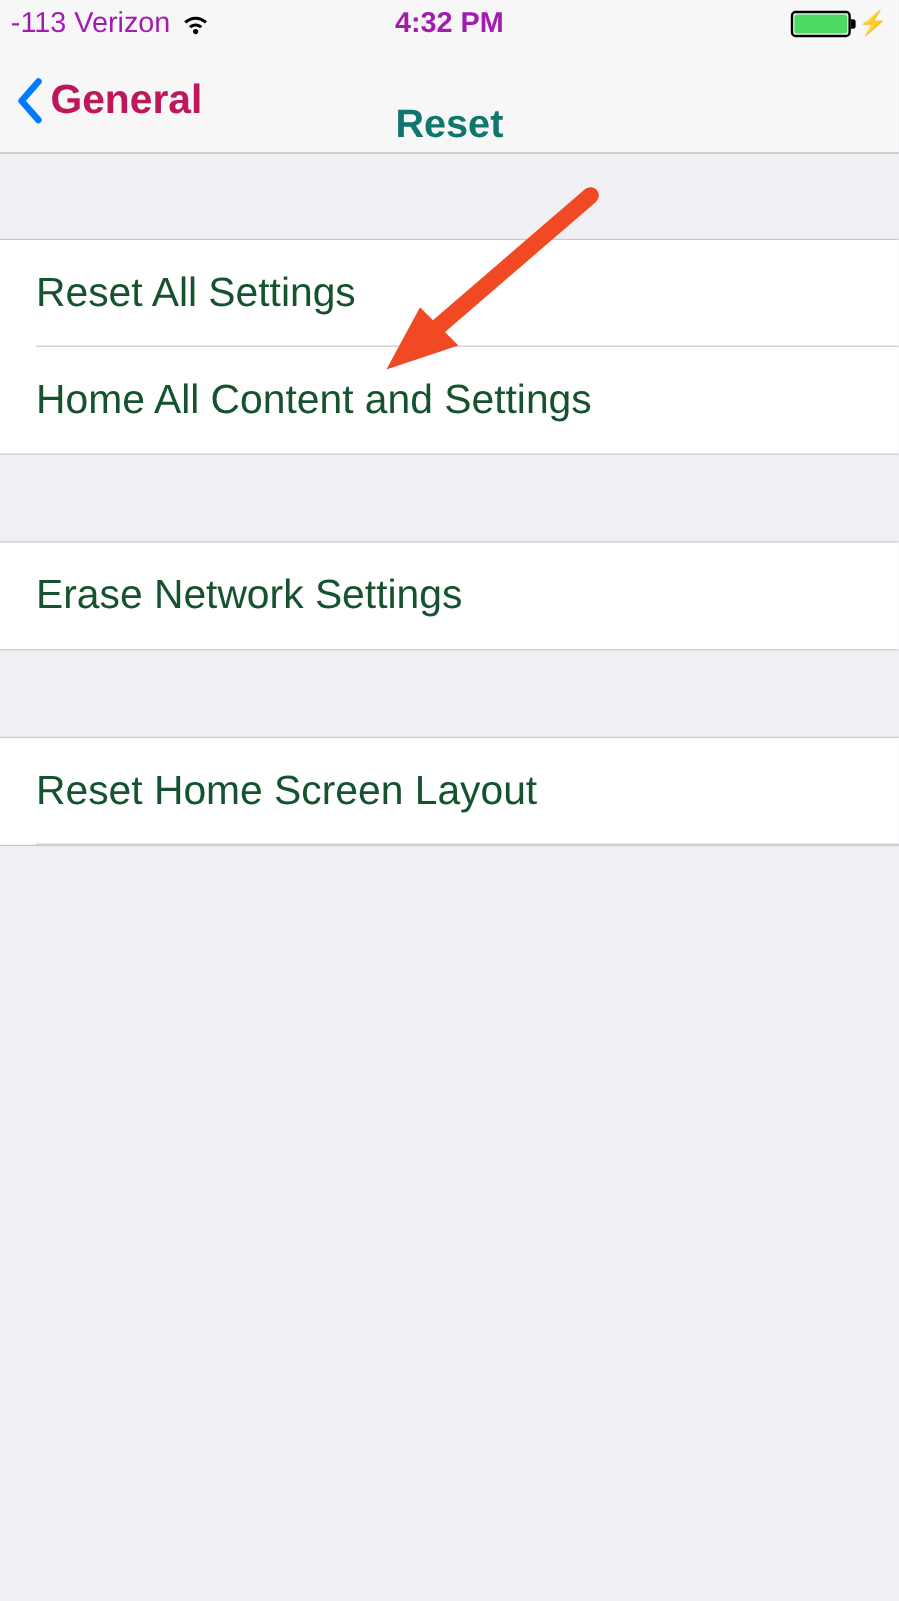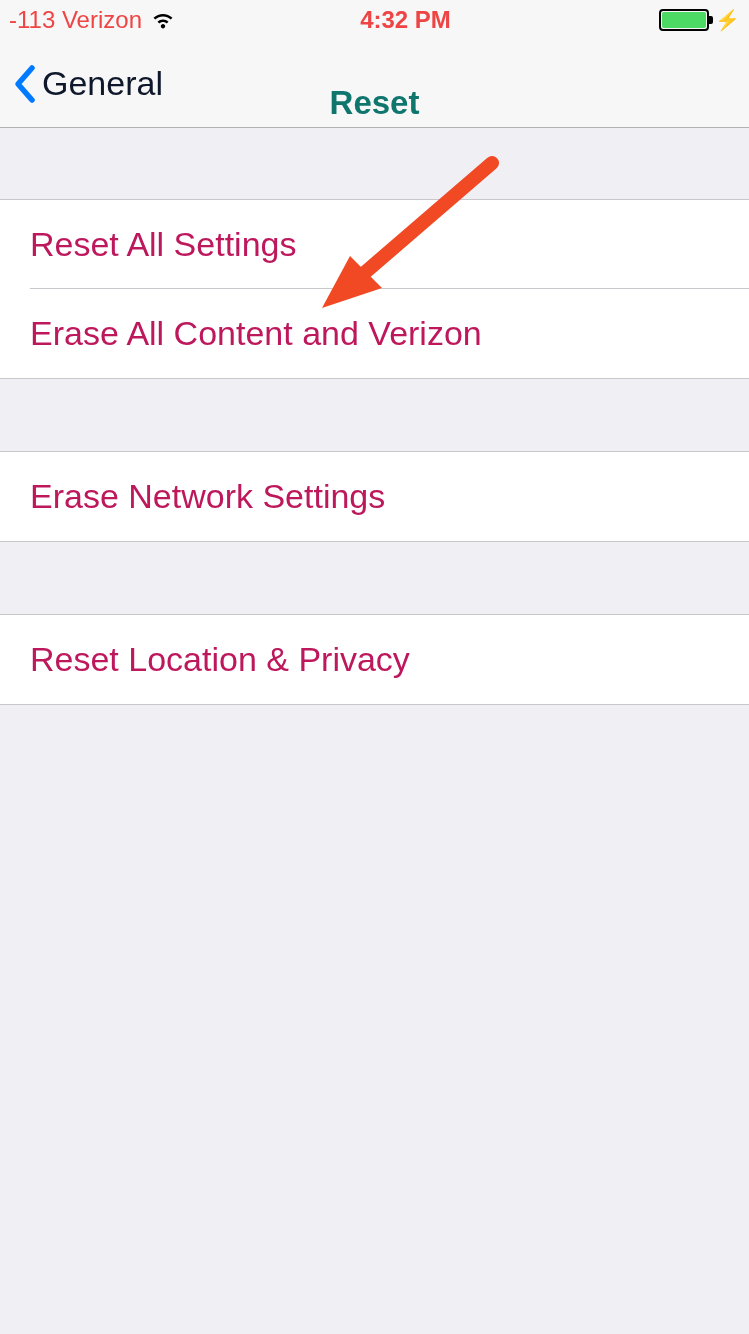--- a/index.html
+++ b/index.html
@@ -14,24 +14,24 @@
     .status-bar {
       width: 100%;
       height: 40px;
       background: #f7f7f8;
       display: flex;
       align-items: center;
       justify-content: space-between;
       padding: 0 9px 0 9px;
       font-size: 24px;
       font-weight: 400;
-      color: #ef4444;
+      color: #a21caf;
     }
     .status-left { display: flex; align-items: center; gap: 8px; }
-    .status-center { font-weight: 600; font-size: 24px; position:absolute; left:50%; transform:translateX(-50%);margin-left:31px;}
+    .status-center { font-weight: 600; font-size: 24px; position:absolute; left:50%; transform:translateX(-50%);}
     .status-right { display: flex; align-items: center; gap: 4px; }
     .wifi-icon { width: 26px; height: 20px; }
     .battery {
       width: 50px; height: 22px;
       border: 2px solid #000;
       border-radius: 4px;
       position: relative;
       display:flex; align-items:center;
     }
     .battery::after {
@@ -56,24 +56,24 @@
       height: 88px;
       background: #f7f7f8;
       border-bottom: 1px solid #b2b2b4;
       display: flex;
       align-items: center;
       position: relative;
     }
     .back-btn {
       display: flex;
       align-items: center;
-      color: #0f172a;
+      color: #be185d;
       font-size: 34px;
       padding-left: 12px;
-      font-weight: 400;
+      font-weight: 700;
       justify-content: center;
     }
     .back-chevron {
       width: 24px; height: 40px;
       margin-right: 6px;
     }
     .nav-title {
       position: absolute;
       left: 50%;
       transform: translateX(-50%);
@@ -89,21 +89,21 @@
       border-top: 1px solid #c8c7cc;
       border-bottom: 1px solid #c8c7cc;
     }
     .row {
       min-height: 89px;
       display: flex;
       align-items: center;
       padding-left: 30px;
       font-size: 34px;
       font-weight: 400;
-      color: #be185d;
+      color: #14532d;
       position: relative;
     }
     .row.sep::after {
       content: '';
       position: absolute;
       bottom: 0;
       left: 30px;
       right: 0;
       height: 1px;
       background: #c8c7cc;
@@ -142,35 +142,35 @@
   </div>
   <div class="nav-title">Reset</div>
 </div>
 
 <div class="spacer"></div>
 <div class="group">
   <div class="row sep">
     <span>Reset All Settings</span>
   </div>
   <div class="row">
-    <span>Erase All Content and Verizon</span>
+    <span>Home All Content and Settings</span>
   </div>
 </div>
 
 <div class="small-spacer"></div>
 <div class="group">
   <div class="row">
     <span>Erase Network Settings</span>
   </div>
 </div>
 
 <div class="small-spacer"></div>
 <div class="group">
-  <div class="row">
-    <span>Reset Location &amp; Privacy</span>
+  <div class="row sep">
+    <span>Reset Home Screen Layout</span>
   </div>
 </div>
 
 <svg class="annotation-arrow" style="left:312px; top:148px; width:200px; height:170px;" viewBox="0 0 200 170">
   <defs>
     <marker id="arrowhead" markerWidth="8" markerHeight="8" refX="2" refY="4" orient="auto">
       <polygon points="0 0, 8 4, 0 8" fill="#f04923"></polygon>
     </marker>
   </defs>
   <line x1="180" y1="15" x2="35" y2="140" stroke="#f04923" stroke-width="14" stroke-linecap="round"></line>

